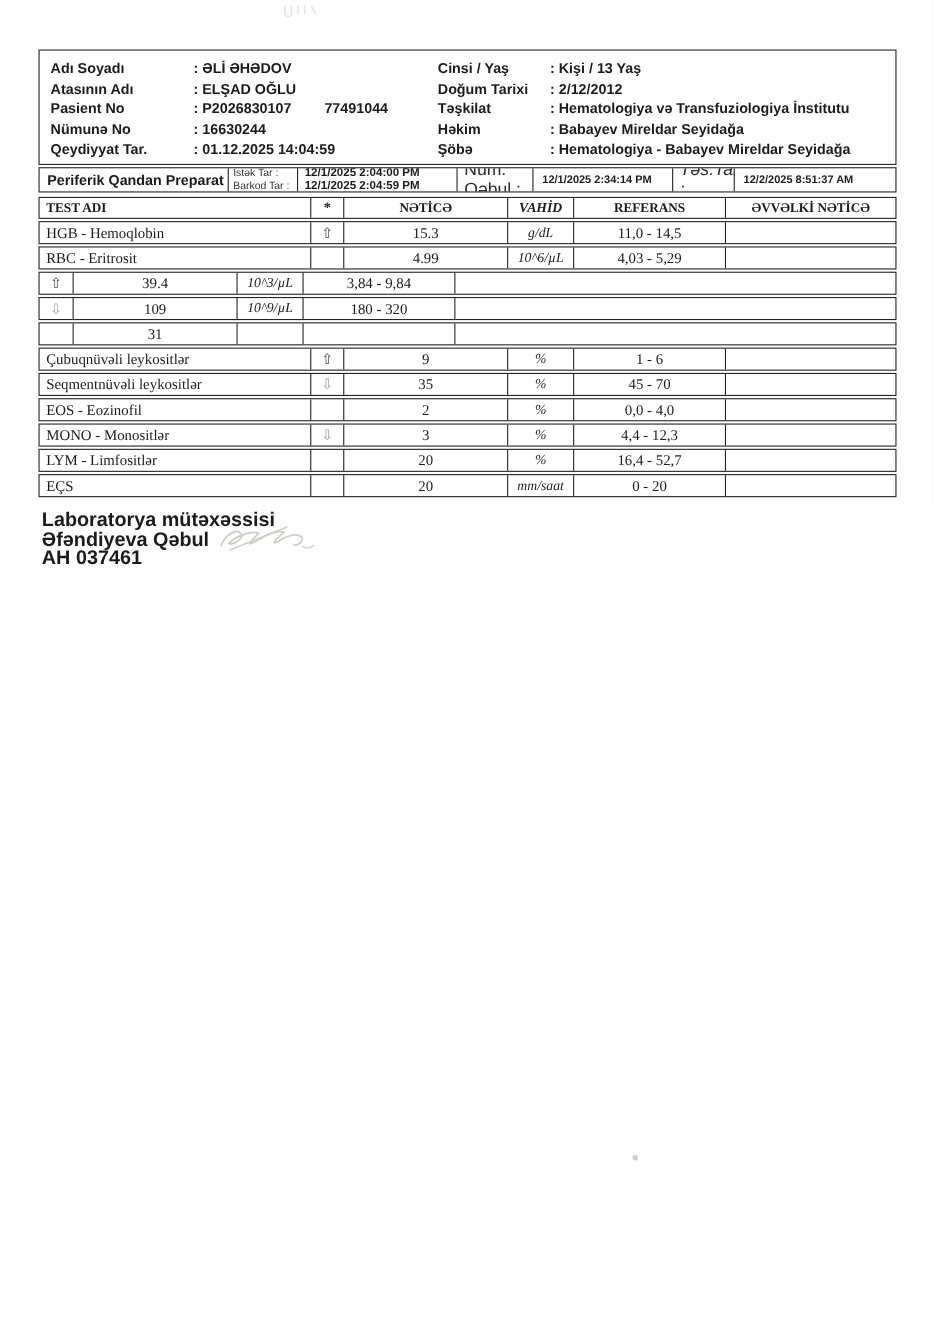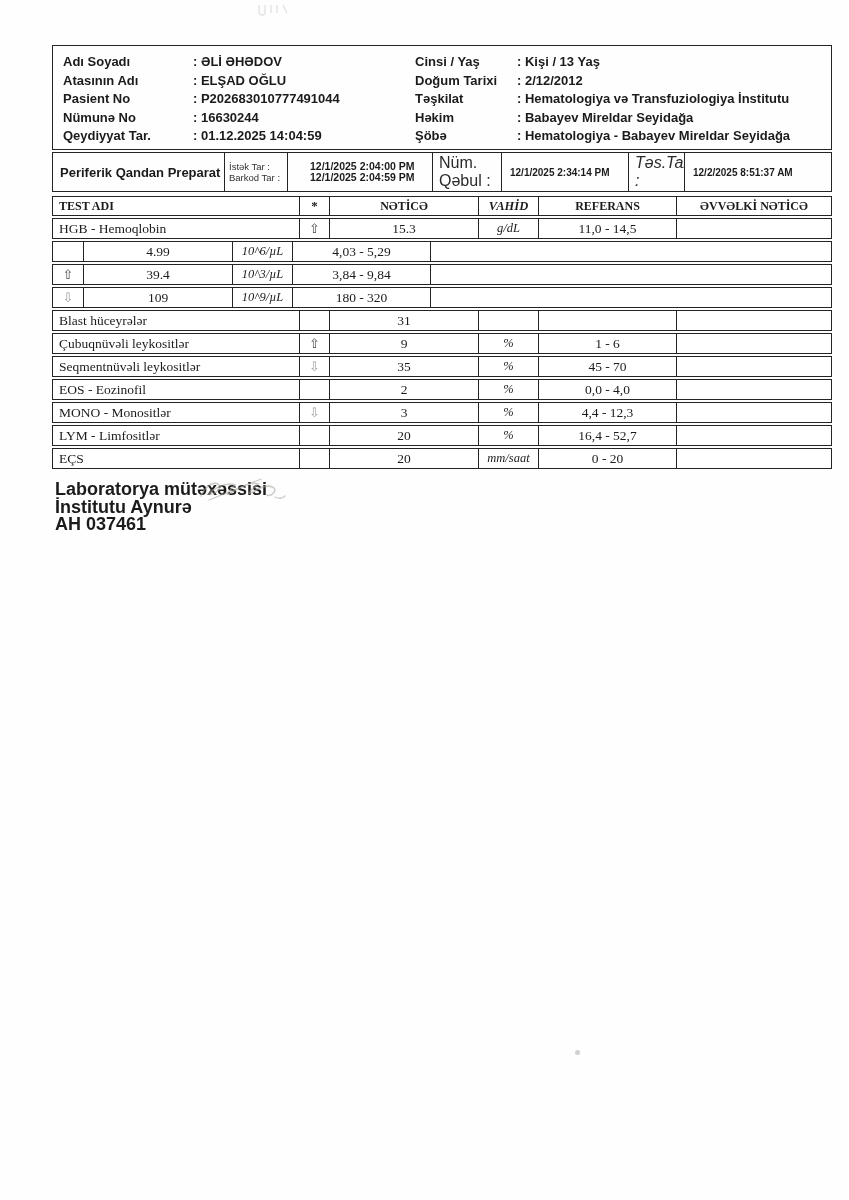--- a/index.html
+++ b/index.html
@@ -2,43 +2,43 @@
 <html><head>
 <meta charset="utf-8">
 <style>
   * { margin:0; padding:0; box-sizing:border-box; }
   html,body { background:#e8e8e8; }
   .page {
     position:relative; width:849px; height:1200px; background:#fefefe;
     margin:0 auto; overflow:hidden;
     font-family:"Liberation Sans", sans-serif; color:#1b1b1b;
   }
-  .doc { position:absolute; left:52px; top:45px; width:780px; }
+  .doc { position:absolute; left:35px; top:45px; width:780px; }
 
   
   .info-box {
     border:1.6px solid #242424; display:flex; padding:5px 0 6px 0; height:105px;
   }
   .info-col { display:flex; flex-direction:column; justify-content:space-between; }
   .info-col.left  { width:358px; padding:2px 0 2px 10px; }
   .info-col.right { flex:1; padding:2px 0 2px 4px; }
   .info-row { display:flex; font-size:13px; font-weight:bold; line-height:18.5px; white-space:nowrap; }
   .info-col.left  .ilabel { width:130px; }
   .info-col.right .ilabel { width:102px; }
-  .ivalue2 { }
+  .ivalue2 { margin-left:30px; }
 
   
   .panel {
-    border:1.6px solid #242424; margin-top:2px; height:40px; display:flex; align-items:stretch;
+    border:1.6px solid #242424; margin-top:2px; height:23px; display:flex; align-items:stretch;
   }
   .pcell { border-left:1.4px solid #242424; display:flex; flex-direction:column; justify-content:center; overflow:hidden; }
   .pcell:first-child { border-left:none; }
   .p-title { width:171px; font-size:13px; font-weight:bold; padding-left:7px; }
   .p-labels { width:63px; font-size:9.5px; color:#333; padding-left:4px; line-height:11.5px; }
-  .p-dates2 { width:145px; font-size:10.5px; font-weight:bold; padding-left:22px; line-height:11.5px; }
+  .p-dates2 { width:145px; font-size:10.5px; font-weight:bold; padding-left:6px; line-height:11.5px; }
   .p-small  { font-size:16px; color:#2a2a2a; padding-left:6px; }
   .p-bold   { font-size:10px; font-weight:bold; padding-left:8px; }
   .p-qlabel { width:69px; }  .p-qdate { width:127px; }
   .p-tlabel { width:56px;font-style:italic; }  .p-tdate { flex:1; }
 
   
   .thead, .trow {
     border:1.5px solid #242424; display:flex; align-items:stretch; background:#fff;
   }
   .thead { margin-top:4px; height:20px; font-family:"Liberation Serif", serif; font-weight:bold; font-size:12px; }
@@ -169,20 +169,21 @@
         <div class="trow">
           <div class="c name">HGB - Hemoqlobin</div>
           <div class="c flag flag-up">⇧</div>
           <div class="c result">15.3</div>
           <div class="c unit">g/dL</div>
           <div class="c referans">11,0 - 14,5</div>
           <div class="c previous"></div>
         </div>
 
         <div class="trow">
+          <div class="c name">RBC - Eritrosit</div>
           <div class="c flag"></div>
           <div class="c result">4.99</div>
           <div class="c unit">10^6/µL</div>
           <div class="c referans">4,03 - 5,29</div>
           <div class="c previous"></div>
         </div>
 
         <div class="trow">
           <div class="c flag flag-up">⇧</div>
           <div class="c result">39.4</div>
@@ -193,21 +194,20 @@
 
         <div class="trow">
           <div class="c flag flag-down">⇩</div>
           <div class="c result">109</div>
           <div class="c unit">10^9/µL</div>
           <div class="c referans">180 - 320</div>
           <div class="c previous"></div>
         </div>
 
         <div class="trow">
-          <div class="c name">Blast hüceyrələr</div>
           <div class="c flag"></div>
           <div class="c result">31</div>
           <div class="c unit"></div>
           <div class="c referans"></div>
           <div class="c previous"></div>
         </div>
 
         <div class="trow">
           <div class="c name">Çubuqnüvəli leykositlər</div>
           <div class="c flag flag-up">⇧</div>
@@ -258,21 +258,21 @@
           <div class="c flag"></div>
           <div class="c result">20</div>
           <div class="c unit">mm/saat</div>
           <div class="c referans">0 - 20</div>
           <div class="c previous"></div>
         </div>
       </div>
 
     <div class="footer">
       <div>Laboratorya mütəxəssisi</div>
-      <div>İnstitutu Aynurə</div>
+      <div>Əfəndiyeva Qəbul</div>
       <div>AH 037461</div>
     </div>
   </div>
 
   <svg class="signature" width="110" height="36" viewBox="0 0 110 36">
     <path d="M6 24 C10 14, 20 8, 24 13 C27 17, 18 24, 13 22 C20 15, 34 10, 40 13
              C34 19, 28 25, 36 21 C46 15, 56 9, 63 12 C56 18, 50 24, 58 20
              C66 15, 74 12, 79 16 C82 19, 76 25, 72 23" fill="none" stroke="#aaa59d" stroke-width="1.6" stroke-linecap="round"></path>
     <path d="M14 28 L66 7 M80 25 C84 27, 88 26, 90 24" fill="none" stroke="#aaa59d" stroke-width="1.3" stroke-linecap="round"></path>
   </svg>

